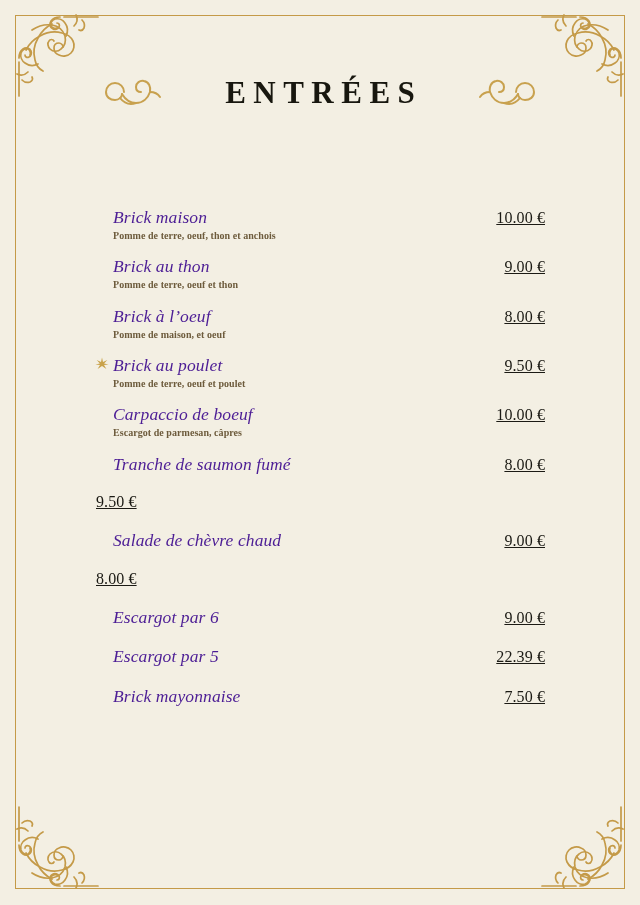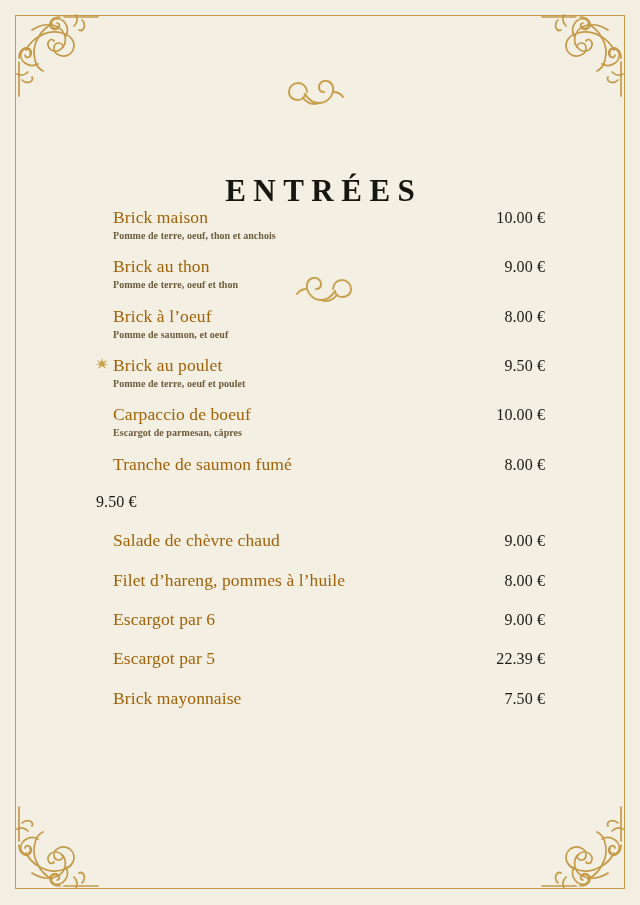--- a/index.html
+++ b/index.html
@@ -48,22 +48,21 @@
 
   
   .header {
     position: absolute;
     left: 0;
     right: 0;
     top: 72px;
     display: flex;
     align-items: center;
     justify-content: center;
-    gap: 63px;
-    flex-direction: column;
+    gap: 48px;
   }
   .title {
     font-family: "Liberation Serif", "DejaVu Serif", serif;
     font-size: 31px;
     font-weight: bold;
     letter-spacing: 7.5px;
     color: #18170f;
     margin: 0;
     text-indent: 7.5px;
     line-height: 1;
@@ -83,31 +82,33 @@
     margin-bottom: 12px;
   }
   .item.no-desc { margin-bottom: 14.5px; }
   .item-row {
     display: flex;
     align-items: baseline;
     justify-content: space-between;
   }
   .item-name {
     font-size: 17.5px;
-    color: #a16207;
+    color: #4c1d95;
     line-height: 1.42;
     padding-left: 17px;
     letter-spacing: 0.1px;
+    font-style: italic;
   }
   .item-price {
     font-size: 16px;
     color: #1b1a14;
     white-space: nowrap;
     line-height: 1.42;
     letter-spacing: 0.1px;
+    text-decoration: underline;
   }
   .item-desc {
     font-size: 10px;
     font-weight: bold;
     color: #6d5b3c;
     padding-left: 17px;
     line-height: 1.35;
     margin-top: -1px;
     letter-spacing: 0.05px;
   }
@@ -227,21 +228,21 @@
           <span class="item-name">Brick au thon</span>
           <span class="item-price">9.00 €</span>
         </div>
         <div class="item-desc">Pomme de terre, oeuf et thon</div>
       </div>
       <div class="item">
         <div class="item-row">
           <span class="item-name">Brick à l’oeuf</span>
           <span class="item-price">8.00 €</span>
         </div>
-        <div class="item-desc">Pomme de saumon, et oeuf</div>
+        <div class="item-desc">Pomme de maison, et oeuf</div>
       </div>
       <div class="item featured">
         <span class="star">
           <svg viewBox="0 0 14 14" fill="currentColor">
             <path d="M7 0.4 L8 5.1 L12.3 3.1 L9.1 6.6 L13.6 7.6 L9 8.1 L11.4 12 L7 9 L2.6 12 L5 8.1 L0.4 7.6 L4.9 6.6 L1.7 3.1 L6 5.1 Z"></path>
           </svg>
         </span>
         <div class="item-row">
           <span class="item-name">Brick au poulet</span>
           <span class="item-price">9.50 €</span>
@@ -267,21 +268,20 @@
         </div>
       </div>
       <div class="item no-desc">
         <div class="item-row">
           <span class="item-name">Salade de chèvre chaud</span>
           <span class="item-price">9.00 €</span>
         </div>
       </div>
       <div class="item no-desc">
         <div class="item-row">
-          <span class="item-name">Filet d’hareng, pommes à l’huile</span>
           <span class="item-price">8.00 €</span>
         </div>
       </div>
       <div class="item no-desc">
         <div class="item-row">
           <span class="item-name">Escargot par 6</span>
           <span class="item-price">9.00 €</span>
         </div>
       </div>
       <div class="item no-desc">

